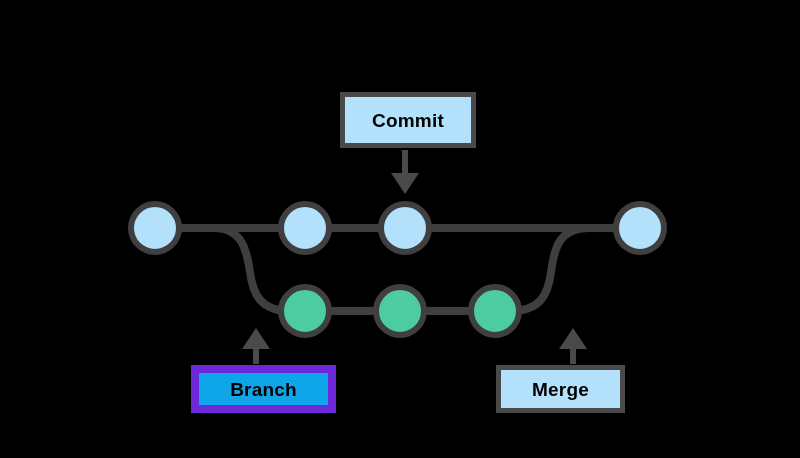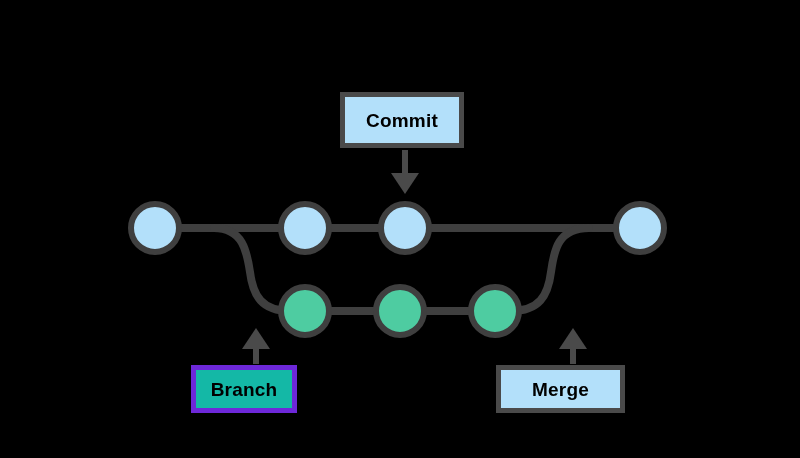--- a/index.html
+++ b/index.html
@@ -84,19 +84,19 @@
         <polygon points="256,328 242,349 270,349" fill="#4a4a4a"></polygon>
       </g>
 
       <g>
         <line x1="573" y1="364" x2="573" y2="340" stroke="#4a4a4a" stroke-width="6"></line>
         <polygon points="573,328 559,349 587,349" fill="#4a4a4a"></polygon>
       </g>
     </g>
   </svg>
 
-  <div class="label-box" style="left:340px; top:92px; width:124px; height:56px; background:#b3e0fa; border:5px solid #4a4a4a;">Commit</div>
+  <div class="label-box" style="left:340px; top:92px; width:136px; height:56px; background:#b3e0fa; border:5px solid #4a4a4a;">Commit</div>
 
-  <div class="label-box" style="left:191px; top:365px; width:106px; height:48px; background:#14b8a6; border:5px solid #6d28d9;">Branch</div>
+  <div class="label-box" style="left:191px; top:365px; width:145px; height:48px; background:#0ea5e9; border:8px solid #6d28d9;">Branch</div>
 
   <div class="label-box" style="left:496px; top:365px; width:129px; height:48px; background:#b3e0fa; border:5px solid #4a4a4a;">Merge</div>
 
 </div>
 
 </body></html>

